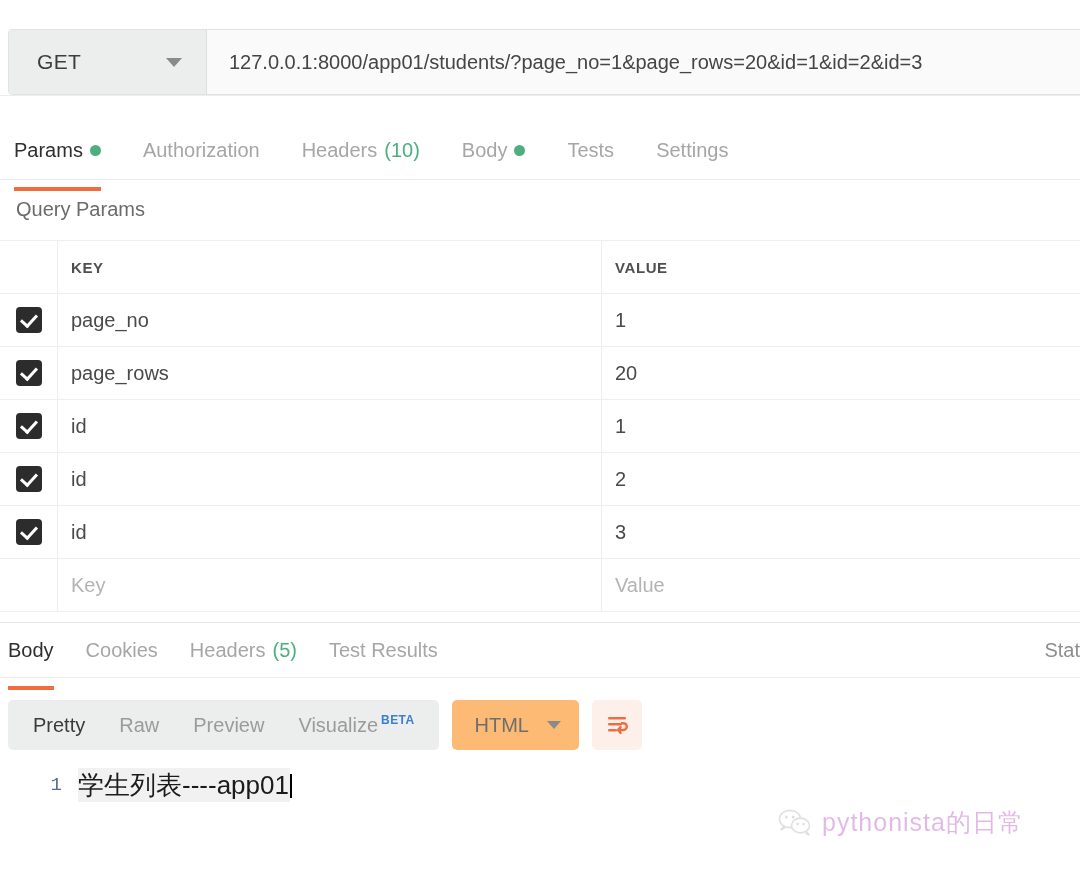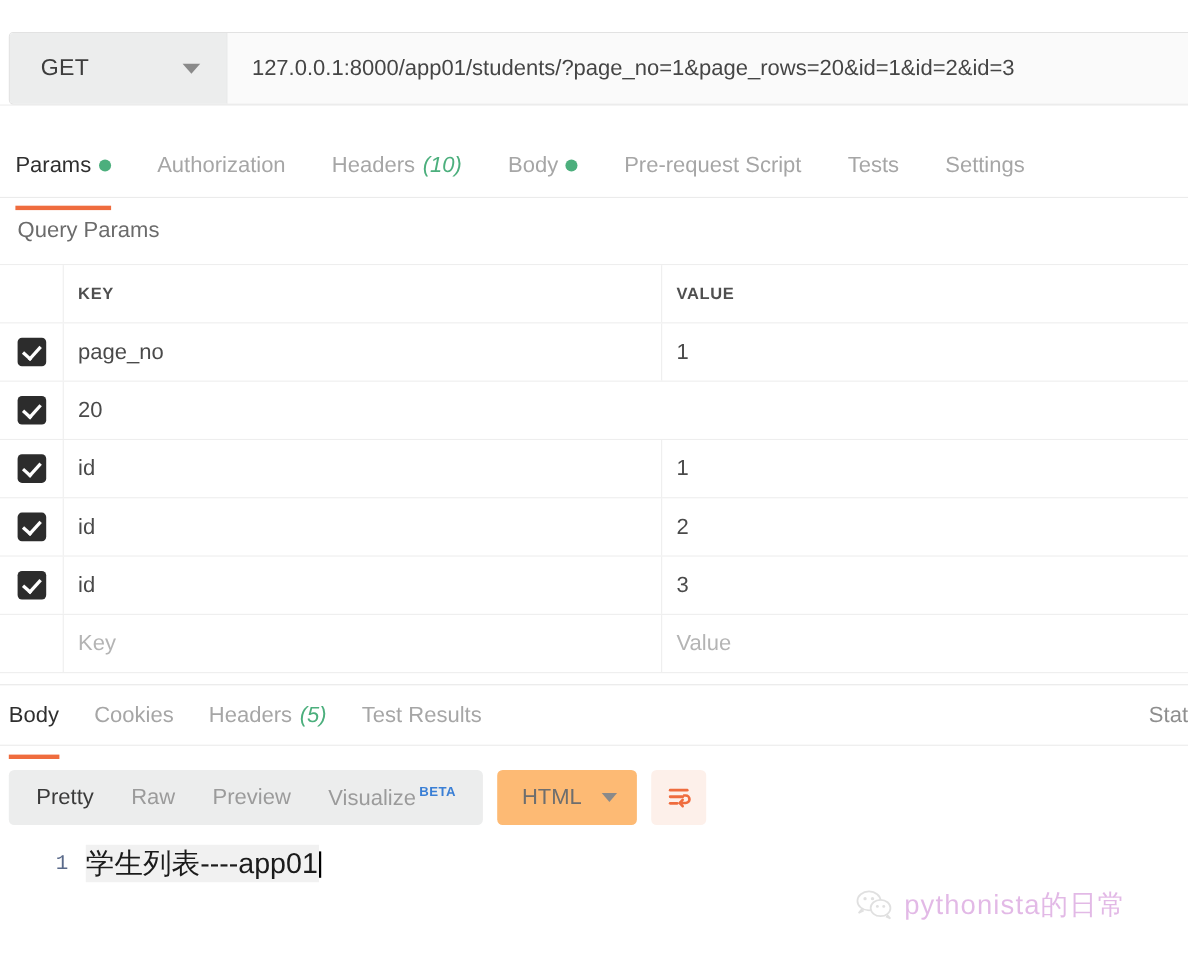--- a/index.html
+++ b/index.html
@@ -104,21 +104,21 @@
     left: 0; right: 0; bottom: 0;
     height: 4px;
     background: #ef6c3e;
   }
   .dot {
     width: 11px; height: 11px;
     border-radius: 50%;
     background: #4caf7d;
     display: inline-block;
   }
-  .count-green { color: #4caf7d; font-style: italic; }
+  .count-green { color: #4caf7d; }
 
   
   .qp-title {
     position: absolute;
     left: 16px; top: 198px;
     font-size: 20px;
     color: #6b6b6b;
   }
   .param-table {
     position: absolute;
@@ -351,23 +351,20 @@
   </div>
   <div class="tab">
     <span>Headers</span>
     <span class="count-green">(10)</span>
   </div>
   <div class="tab">
     <span>Body</span>
     <span class="dot"></span>
   </div>
   <div class="tab">
-    <span>Pre-request Script</span>
-  </div>
-  <div class="tab">
     <span>Tests</span>
   </div>
   <div class="tab">
     <span>Settings</span>
   </div>
 </div>
 
 <div class="qp-title">Query Params</div>
 
 <div class="param-table">
@@ -383,20 +380,21 @@
         <span class="chk"></span>
       </div>
     <div class="pcell-key">page_no</div>
     <div class="pcell-val">1</div>
   </div>
 
   <div class="ptr">
     <div class="pcell-check">
         <span class="chk"></span>
       </div>
+    <div class="pcell-key">page_rows</div>
     <div class="pcell-val">20</div>
   </div>
 
   <div class="ptr">
     <div class="pcell-check">
         <span class="chk"></span>
       </div>
     <div class="pcell-key">id</div>
     <div class="pcell-val">1</div>
   </div>

